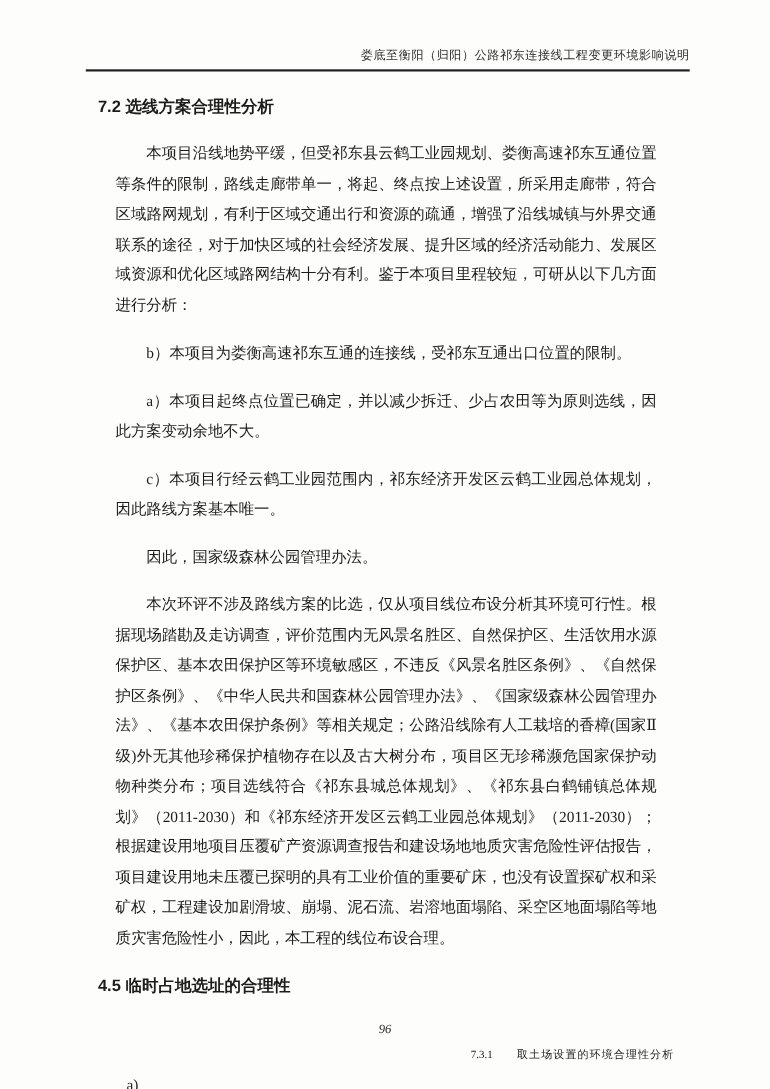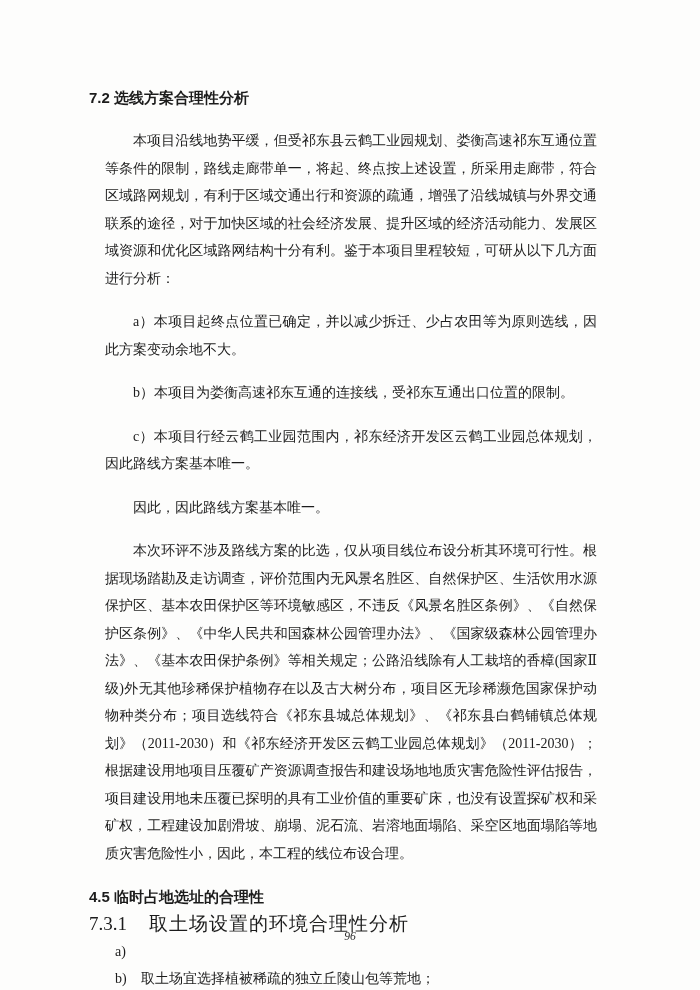--- a/index.html
+++ b/index.html
@@ -43,23 +43,24 @@
     font-size: 15px;
     font-weight: bold;
     margin: 0 0 4px 0;
     line-height: 27px;
     text-align: left;
   }
   .heading-73 {
     margin: 1px 0 0 0;
   }
   .sub-heading {
-    font-size: 19px;
+    font-size: 10px;
     line-height: 27.5px;
-    text-align: left;
+    text-align: right;
+    margin-top: 36px;
   }
   .sub-heading .sub-number {
     margin-right: 22px;
   }
   .sub-heading .sub-title {
     letter-spacing: 1px;
   }
   p.para {
     margin: 16px;
     text-indent: 2em;
@@ -87,34 +88,37 @@
     font-size: 11.5px;
     color: #2b2b2b;
     font-style: italic;
   }
 </style>
 </head>
 <body>
 
 <div class="page">
 
+  <div class="page-header">
+    <span>娄底至衡阳（归阳）公路祁东连接线工程变更环境影响说明</span>
+  </div>
 
   <div class="content">
 
     <h2 class="heading-bold">7.2 选线方案合理性分析</h2>
 
     <p class="para">本项目沿线地势平缓，但受祁东县云鹤工业园规划、娄衡高速祁东互通位置等条件的限制，路线走廊带单一，将起、终点按上述设置，所采用走廊带，符合区域路网规划，有利于区域交通出行和资源的疏通，增强了沿线城镇与外界交通联系的途径，对于加快区域的社会经济发展、提升区域的经济活动能力、发展区域资源和优化区域路网结构十分有利。鉴于本项目里程较短，可研从以下几方面进行分析：</p>
 
+    <p class="para">b）本项目为娄衡高速祁东互通的连接线，受祁东互通出口位置的限制。</p>
+
     <p class="para">a）本项目起终点位置已确定，并以减少拆迁、少占农田等为原则选线，因此方案变动余地不大。</p>
-
-    <p class="para">b）本项目为娄衡高速祁东互通的连接线，受祁东互通出口位置的限制。</p>
 
     <p class="para">c）本项目行经云鹤工业园范围内，祁东经济开发区云鹤工业园总体规划，因此路线方案基本唯一。</p>
 
-    <p class="para">因此，因此路线方案基本唯一。</p>
+    <p class="para">因此，国家级森林公园管理办法。</p>
 
     <p class="para">本次环评不涉及路线方案的比选，仅从项目线位布设分析其环境可行性。根据现场踏勘及走访调查，评价范围内无风景名胜区、自然保护区、生活饮用水源保护区、基本农田保护区等环境敏感区，不违反《风景名胜区条例》、《自然保护区条例》、《中华人民共和国森林公园管理办法》、《国家级森林公园管理办法》、《基本农田保护条例》等相关规定；公路沿线除有人工栽培的香樟(国家Ⅱ级)外无其他珍稀保护植物存在以及古大树分布，项目区无珍稀濒危国家保护动物种类分布；项目选线符合《祁东县城总体规划》、《祁东县白鹤铺镇总体规划》（2011-2030）和《祁东经济开发区云鹤工业园总体规划》（2011-2030）；根据建设用地项目压覆矿产资源调查报告和建设场地地质灾害危险性评估报告，项目建设用地未压覆已探明的具有工业价值的重要矿床，也没有设置探矿权和采矿权，工程建设加剧滑坡、崩塌、泥石流、岩溶地面塌陷、采空区地面塌陷等地质灾害危险性小，因此，本工程的线位布设合理。</p>
 
     <h2 class="heading-bold heading-73">4.5 临时占地选址的合理性</h2>
 
     <div class="sub-heading">
       <span class="sub-number">7.3.1</span><span class="sub-title">取土场设置的环境合理性分析</span>
     </div>
 
 

